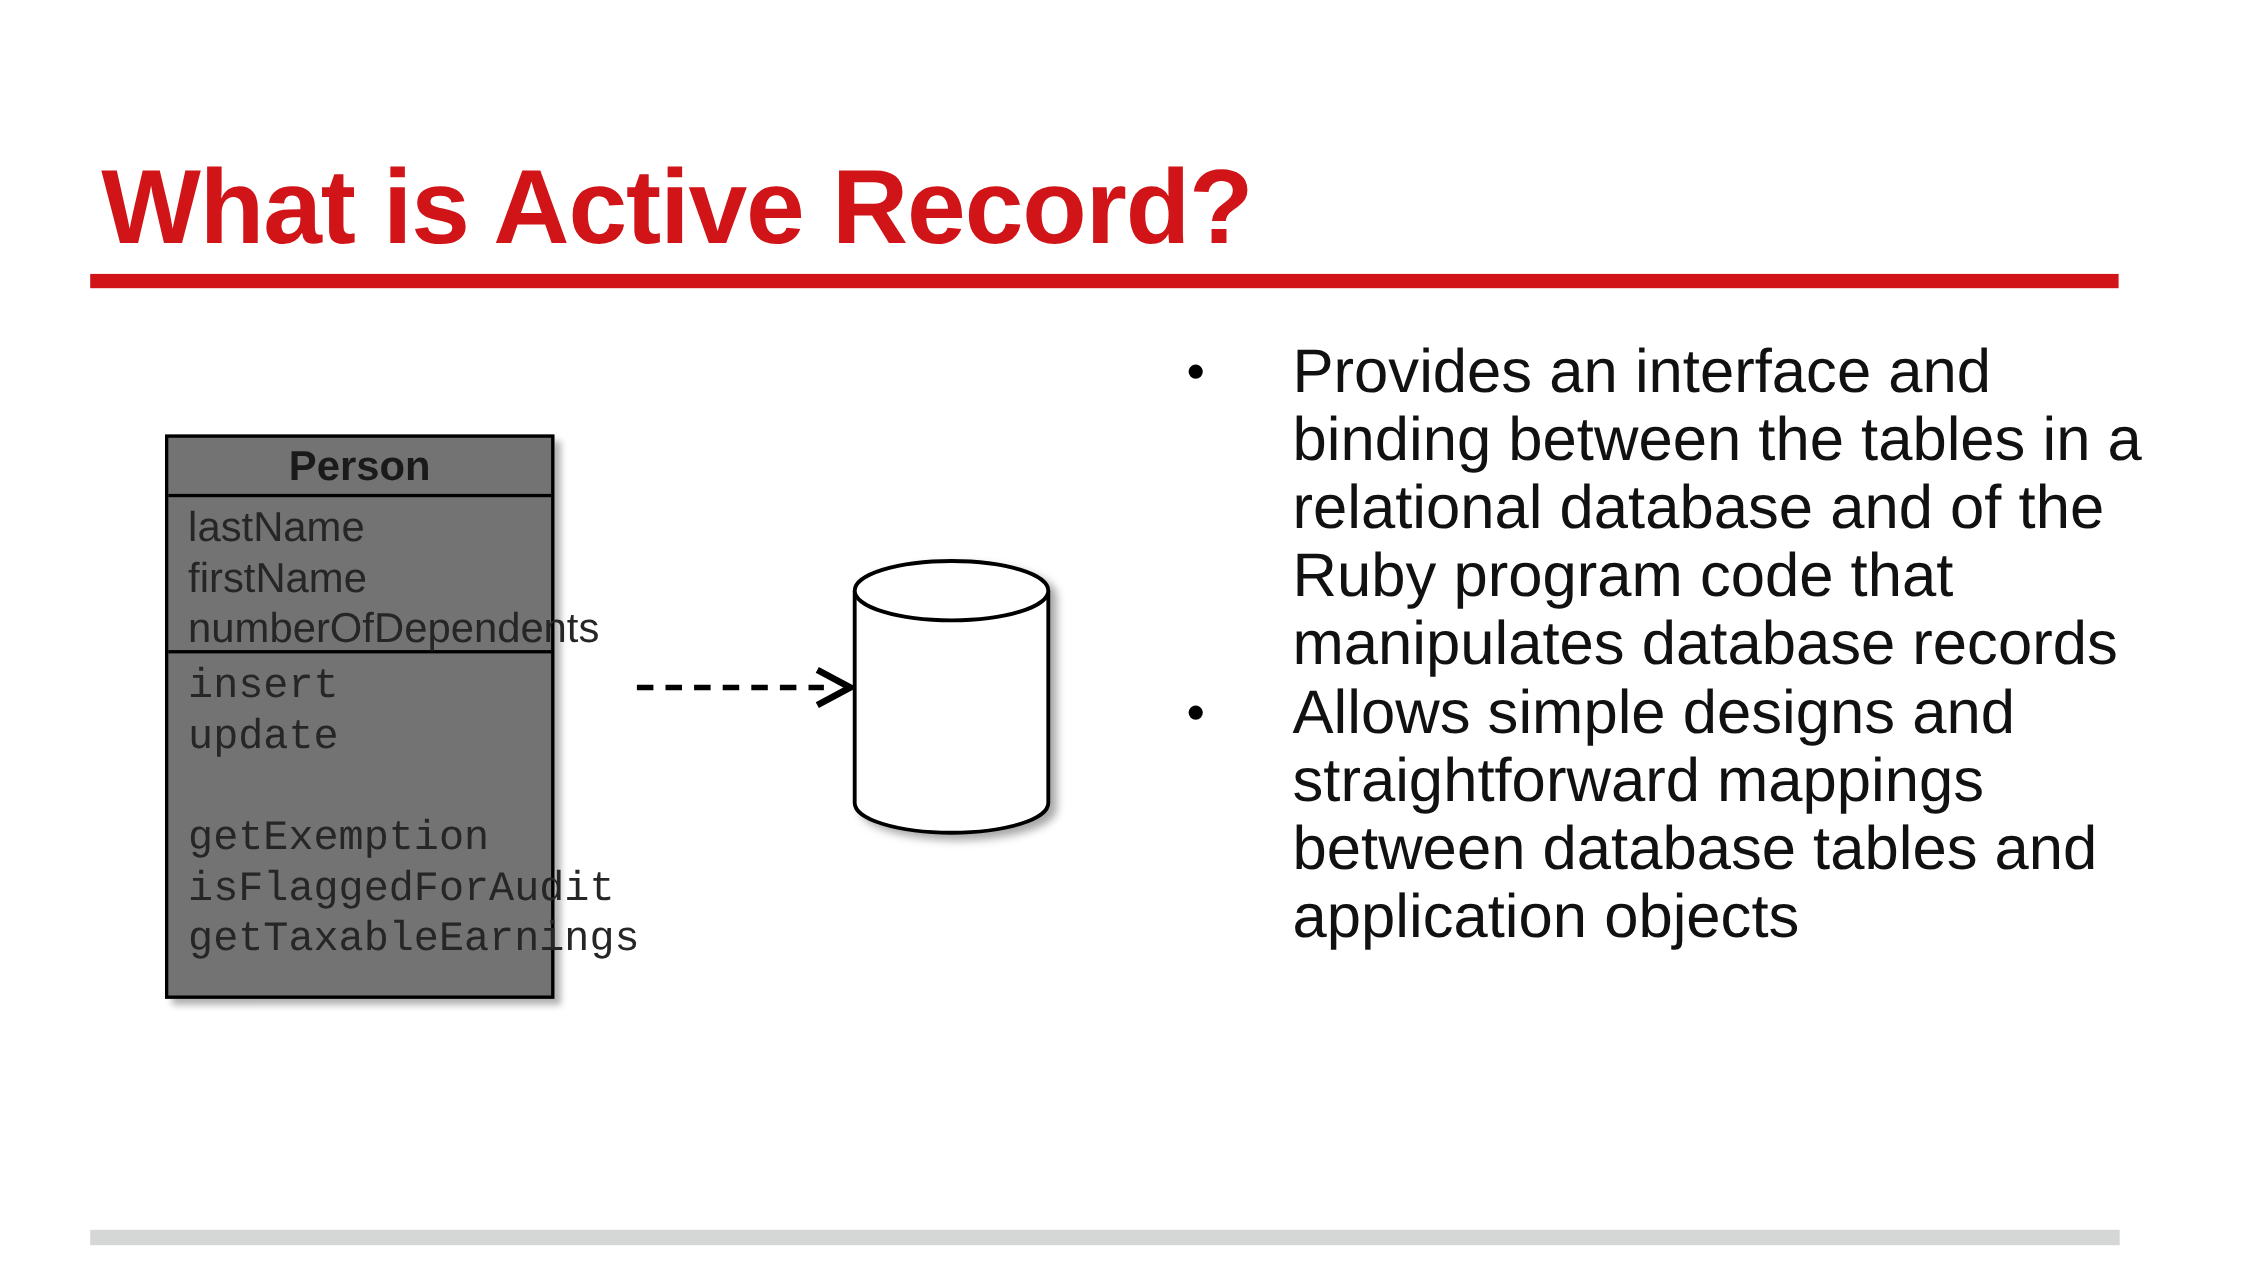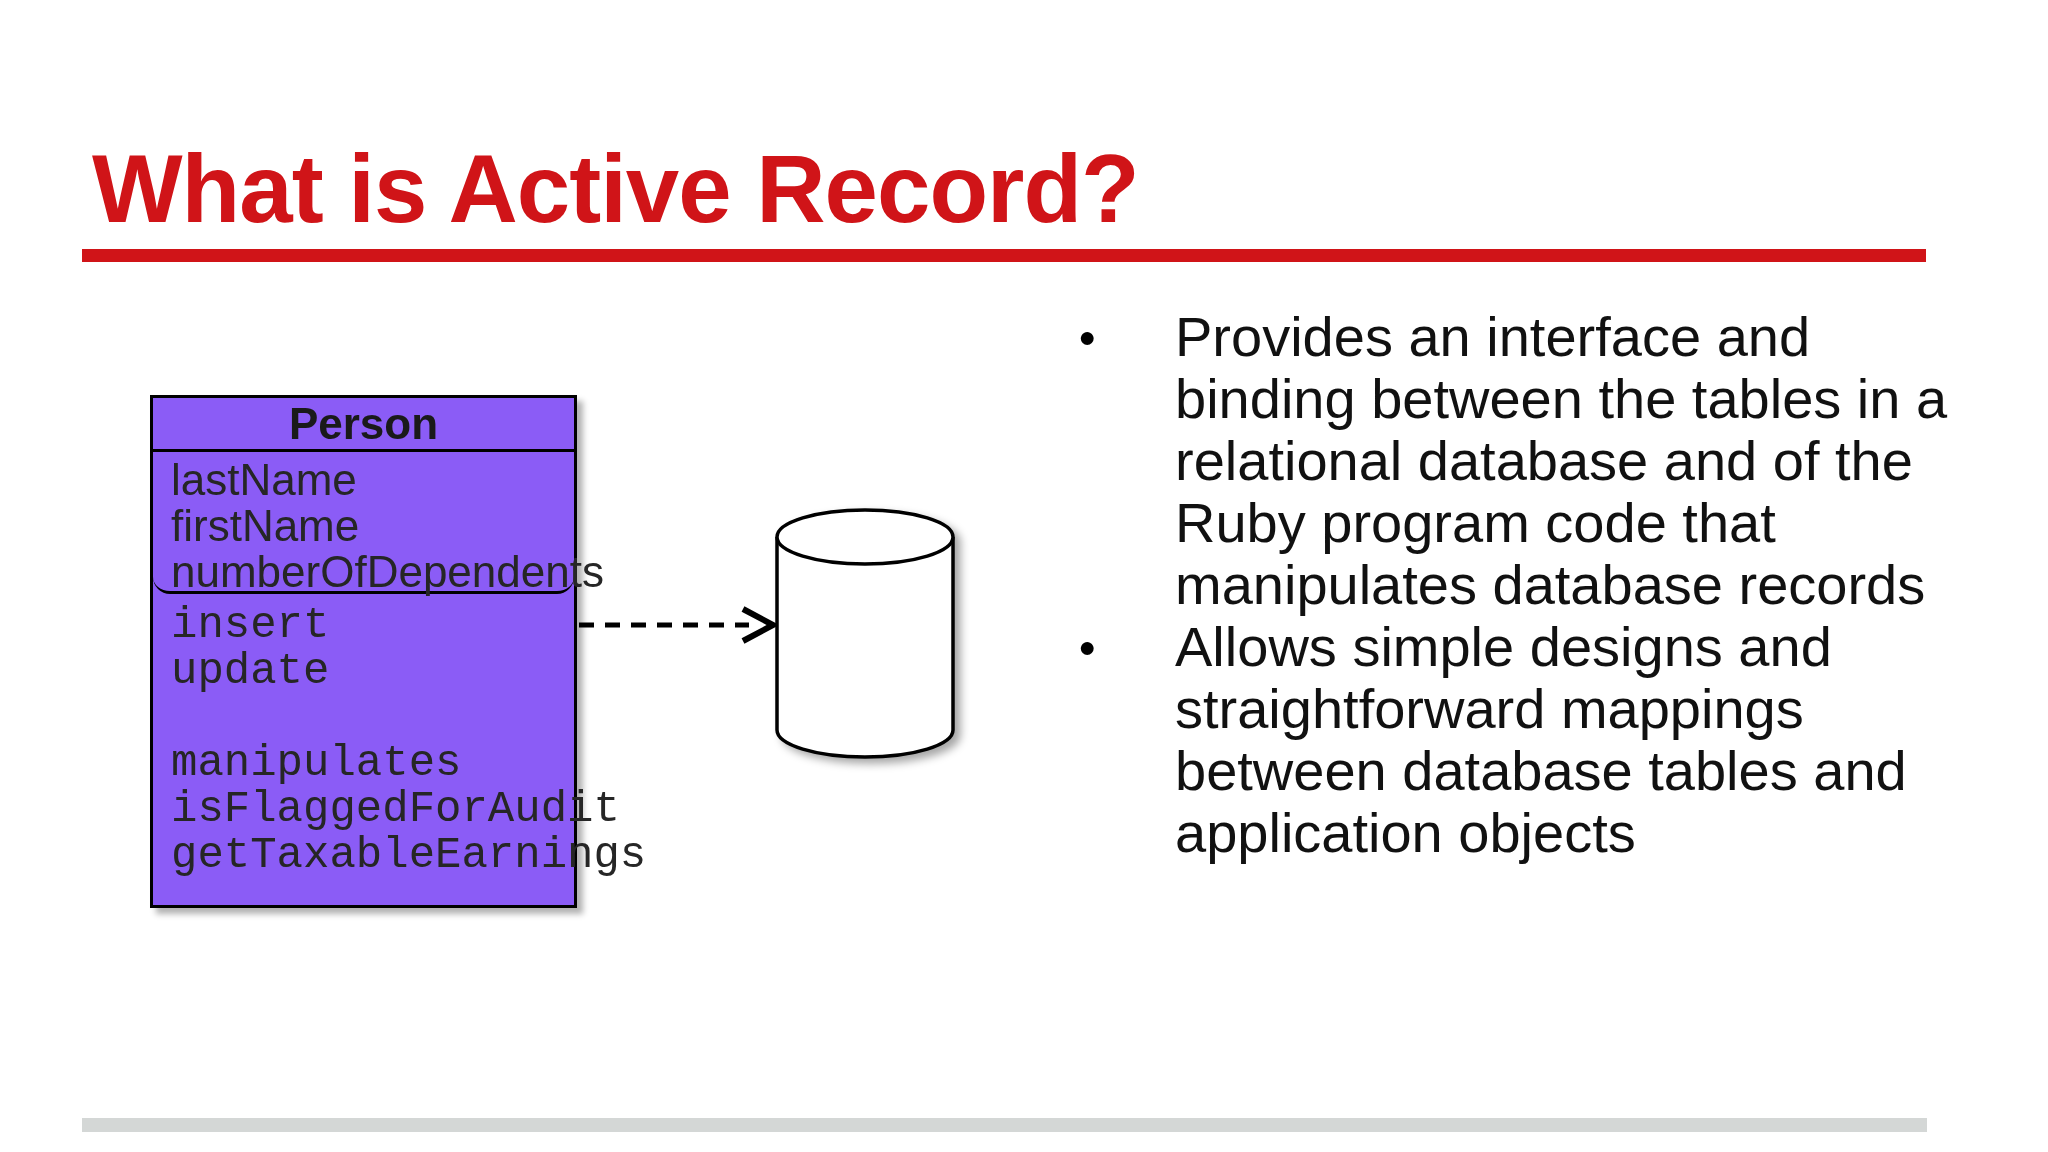--- a/index.html
+++ b/index.html
@@ -22,33 +22,32 @@
     position:absolute;left:82px;top:249px;width:1844px;height:13px;
     background:var(--accent);
   }
   .footer-rule{
     position:absolute;left:82px;top:1118px;width:1845px;height:14px;
     background:var(--footer);
   }
 
   
   .class-box{
-    position:absolute;left:150px;top:395px;width:427px;height:513px;
-    background:#8b5cf6;border:3px solid #000000;
+    position:absolute;left:150px;top:395px;width:354px;height:513px;
+    background:#737373;border:3px solid #000000;
     box-shadow:6px 6px 6px rgba(0,0,0,0.30);
-    color:var(--diagram-ink);font-size:44px;line-height:46px;
+    color:var(--diagram-ink);font-size:38px;line-height:46px;
   }
   .class-box .class-header{
     height:54px;line-height:52px;text-align:center;font-weight:bold;
     border-bottom:3px solid #000000;color:#1a1a1a;
   }
   .class-box .class-attrs{
     height:142px;padding:5px 6px 0 18px;border-bottom:3px solid #000000;
     white-space:pre-line;
-    border-radius:17px;
   }
   .class-box .class-methods{
     padding:8px 6px 0 18px;
   }
   .class-box .methods-group{white-space:pre-line;font-family:Liberation Mono, monospace;}
   .class-box .methods-group.secondary{margin-top:46px;}
 
   .connector-svg{position:absolute;left:577px;top:600px;}
   .cylinder-svg{
     position:absolute;left:765px;top:495px;
@@ -77,21 +76,21 @@
   <div class="title-rule"></div>
 
   <div class="class-box">
     <div class="class-header">Person</div>
     <div class="class-attrs">lastName
 firstName
 numberOfDependents</div>
     <div class="class-methods">
       <div class="methods-group primary">insert
 update</div>
-      <div class="methods-group secondary">manipulates
+      <div class="methods-group secondary">getExemption
 isFlaggedForAudit
 getTaxableEarnings</div>
     </div>
   </div>
 
   <svg class="connector-svg" width="210" height="50" viewBox="0 0 210 50">
     <line x1="2" y1="25" x2="172" y2="25" stroke="#000" stroke-width="5" stroke-dasharray="15 11"></line>
     <polyline points="166,9 196,25 166,41" fill="none" stroke="#000" stroke-width="6"></polyline>
   </svg>
 

